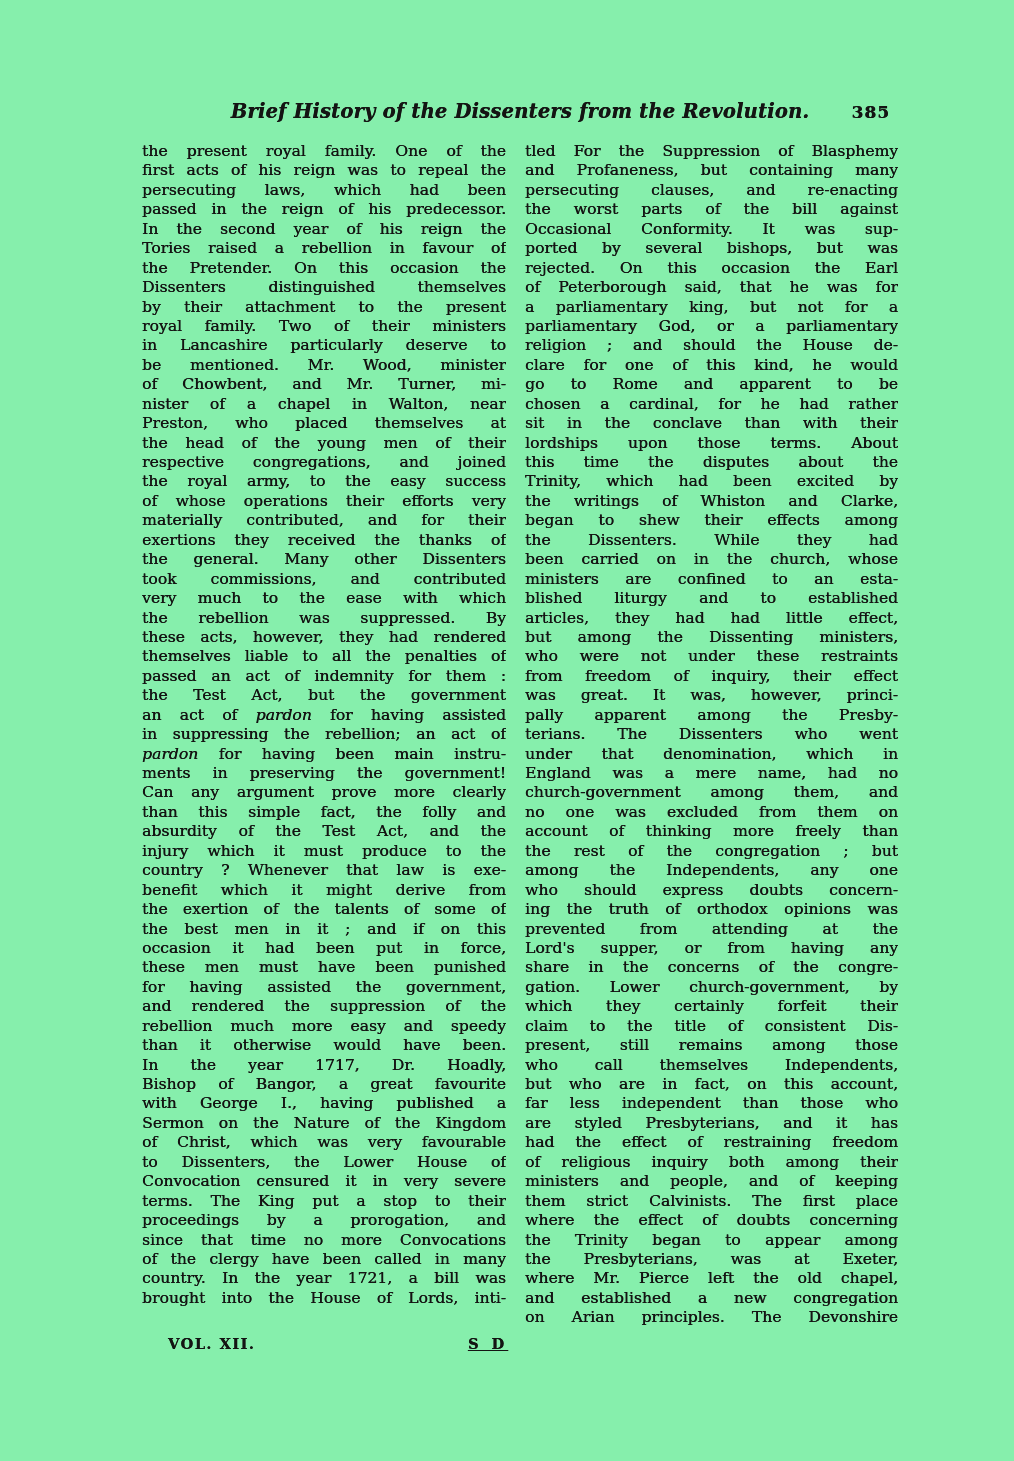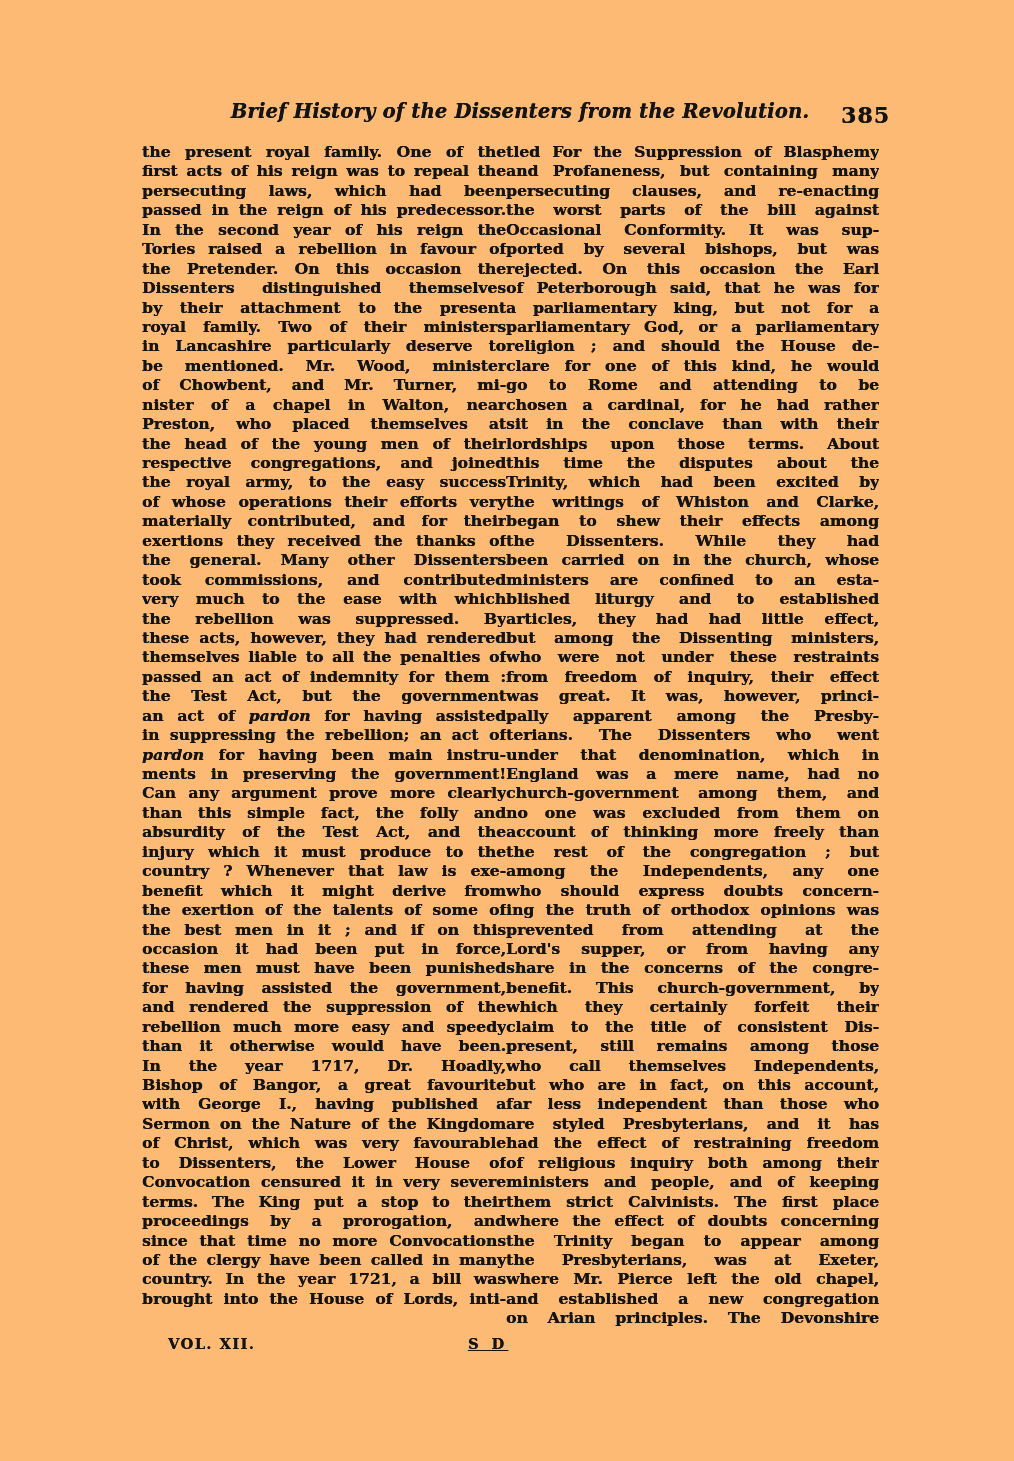--- a/index.html
+++ b/index.html
@@ -5,50 +5,50 @@
   * { box-sizing: border-box; }
   html, body { margin: 0; padding: 0; }
   body {
     width: 1014px; height: 1461px;
     background: #fcfbf7;
     font-family: "DejaVu Serif", "Liberation Serif", serif;
   }
   .page {
     position: relative;
     width: 1014px; height: 1461px;
-    background: #fdba74;
+    background: #86efac;
     color: #141413;
     overflow: hidden;
   }
   .header {
     position: absolute;
     top: 100px; left: 142px; width: 756px; height: 28px;
   }
   .title {
     position: absolute; left: 0; right: 0; top: 0;
     text-align: center;
     font-style: italic;
     font-weight: bold;
     font-size: 19.5px;
     letter-spacing: 0.2px;
     text-shadow: 0.3px 0 0 currentColor;
     white-space: nowrap;
   }
   .page-num {
     position: absolute; right: 8px; top: 2px;
     font-weight: bold;
-    font-size: 22px;
+    font-size: 17px;
     letter-spacing: 1px;
     text-shadow: 0.3px 0 0 currentColor;
   }
   .body {
     position: absolute;
     top: 142px; left: 142px; width: 756px;
     display: flex;
-    font-weight: bold;
+    gap: 19px;
   }
   .col { overflow: hidden; }
   .col-left  { width: 364px; }
   .col-right { width: 373px; }
   .line {
     height: 19.45px;
     line-height: 19.45px;
     font-size: 15.6px;
     text-align: justify;
     text-align-last: justify;
@@ -157,21 +157,21 @@
         <div class="line"><span>persecuting clauses, and re-enacting</span></div>
         <div class="line"><span>the worst parts of the bill against</span></div>
         <div class="line"><span>Occasional Conformity.  It was sup-</span></div>
         <div class="line"><span>ported by several bishops, but was</span></div>
         <div class="line"><span>rejected.  On this occasion the Earl</span></div>
         <div class="line"><span>of Peterborough said, that he was for</span></div>
         <div class="line"><span>a parliamentary king, but not for a</span></div>
         <div class="line"><span>parliamentary God, or a parliamentary</span></div>
         <div class="line"><span>religion ; and should the House de-</span></div>
         <div class="line"><span>clare for one of this kind, he would</span></div>
-        <div class="line"><span>go to Rome and attending to be</span></div>
+        <div class="line"><span>go to Rome and apparent to be</span></div>
         <div class="line"><span>chosen a cardinal, for he had rather</span></div>
         <div class="line"><span>sit in the conclave than with their</span></div>
         <div class="line"><span>lordships upon those terms.  About</span></div>
         <div class="line"><span>this time the disputes about the</span></div>
         <div class="line"><span>Trinity, which had been excited by</span></div>
         <div class="line"><span>the writings of Whiston and Clarke,</span></div>
         <div class="line"><span>began to shew their effects among</span></div>
         <div class="line"><span>the Dissenters.  While they had</span></div>
         <div class="line"><span>been carried on in the church, whose</span></div>
         <div class="line"><span>ministers are confined to an esta-</span></div>
@@ -188,21 +188,21 @@
         <div class="line"><span>church-government among them, and</span></div>
         <div class="line"><span>no one was excluded from them on</span></div>
         <div class="line"><span>account of thinking more freely than</span></div>
         <div class="line"><span>the rest of the congregation ; but</span></div>
         <div class="line"><span>among the Independents, any one</span></div>
         <div class="line"><span>who should express doubts concern-</span></div>
         <div class="line"><span>ing the truth of orthodox opinions was</span></div>
         <div class="line"><span>prevented from attending at the</span></div>
         <div class="line"><span>Lord's supper, or from having any</span></div>
         <div class="line"><span>share in the concerns of the congre-</span></div>
-        <div class="line"><span>benefit.  This church-government, by</span></div>
+        <div class="line"><span>gation.  Lower church-government, by</span></div>
         <div class="line"><span>which they certainly forfeit their</span></div>
         <div class="line"><span>claim to the title of consistent Dis-</span></div>
         <div class="line"><span>present, still remains among those</span></div>
         <div class="line"><span>who call themselves Independents,</span></div>
         <div class="line"><span>but who are in fact, on this account,</span></div>
         <div class="line"><span>far less independent than those who</span></div>
         <div class="line"><span>are styled Presbyterians, and it has</span></div>
         <div class="line"><span>had the effect of restraining freedom</span></div>
         <div class="line"><span>of religious inquiry both among their</span></div>
         <div class="line"><span>ministers and people, and of keeping</span></div>

